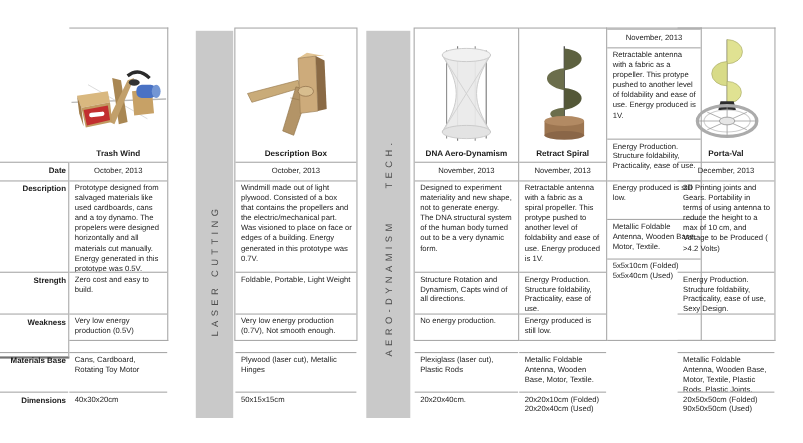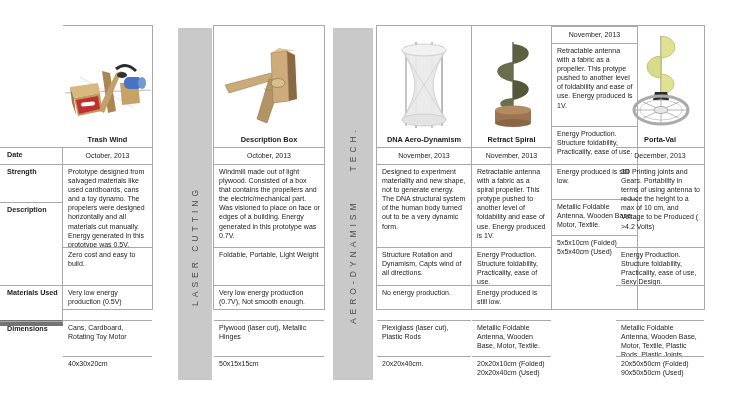--- a/index.html
+++ b/index.html
@@ -3,21 +3,21 @@
 <meta charset="utf-8">
 <style>
   html,body{margin:0;padding:0;background:#fff;}
   #canvas{position:relative;width:730px;height:403px;background:#ffffff;
           font-family:"Liberation Sans",sans-serif;color:#1b1b1b;overflow:hidden;}
   .col{position:absolute;top:25px;height:285px;box-sizing:border-box;
        border-top:1px solid #a9a9a9;border-bottom:1px solid #a9a9a9;}
   .br{border-right:1px solid #a9a9a9;}
   .bl{border-left:1px solid #a9a9a9;}
   .labelcol{position:absolute;left:0;top:147px;width:63px;height:179px;box-sizing:border-box;
-            border-right:1px solid #a9a9a9;border-bottom:6px solid #737373;}
+            border-right:1px solid #a9a9a9;border-bottom:2px solid #737373;text-align:right;}
   .row{box-sizing:border-box;border-top:1px solid #a9a9a9;overflow:hidden;}
   .hcell{box-sizing:border-box;height:121px;position:relative;}
   .r-date{height:17px;} .r-desc{height:83px;} .r-str{height:38px;}
   .r-weak{height:35px;} .r-mat{height:36px;} .r-dim{height:33px;}
   .cell{font-size:7px;line-height:1.3;padding:2px 4px 0 5px;color:#1b1b1b;}
   .datecell{text-align:center;padding:3px 2px 0 2px;}
   .dims{white-space:pre-line;}
   .rowlabel{font-weight:bold;font-size:7.2px;padding:2px 2px 0 7px;line-height:1.25;}
   .col-title{position:absolute;left:0;right:0;bottom:3px;text-align:center;
              font-weight:bold;font-size:7.4px;}
@@ -29,23 +29,24 @@
   #bar1 .vtext{top:62%;} #bar2 .vtext{top:56%;}
   .vgap{margin-left:28px;}
 </style>
 </head>
 <body>
 
 <div id="canvas">
 
   <div class="labelcol">
     <div class="row r-date rowlabel">Date</div>
+    <div class="row r-desc rowlabel">Description</div>
     <div class="row r-str rowlabel">Strength</div>
-    <div class="row r-desc rowlabel">Description</div>
-    <div class="row r-mat rowlabel">Materials Used</div>
+    <div class="row r-weak rowlabel">Weakness</div>
+    <div class="row r-mat rowlabel">Materials Base</div>
     <div class="row r-dim rowlabel">Dimensions</div>
   </div>
 
   <div class="col br" style="left:63px;width:90px;">
     <div class="hcell">
       <div class="img-wrap" style="bottom:22px;">
         <svg width="88" height="72" viewBox="0 0 88 72">
           <line x1="1" y1="40" x2="87" y2="37" stroke="#b9b9b9" stroke-width="1.2"></line>
           <line x1="16" y1="24" x2="70" y2="55" stroke="#d6d6d6" stroke-width="0.8"></line>
           <polygon points="38,18 46,20 52,58 44,60" fill="#a98753"></polygon>

